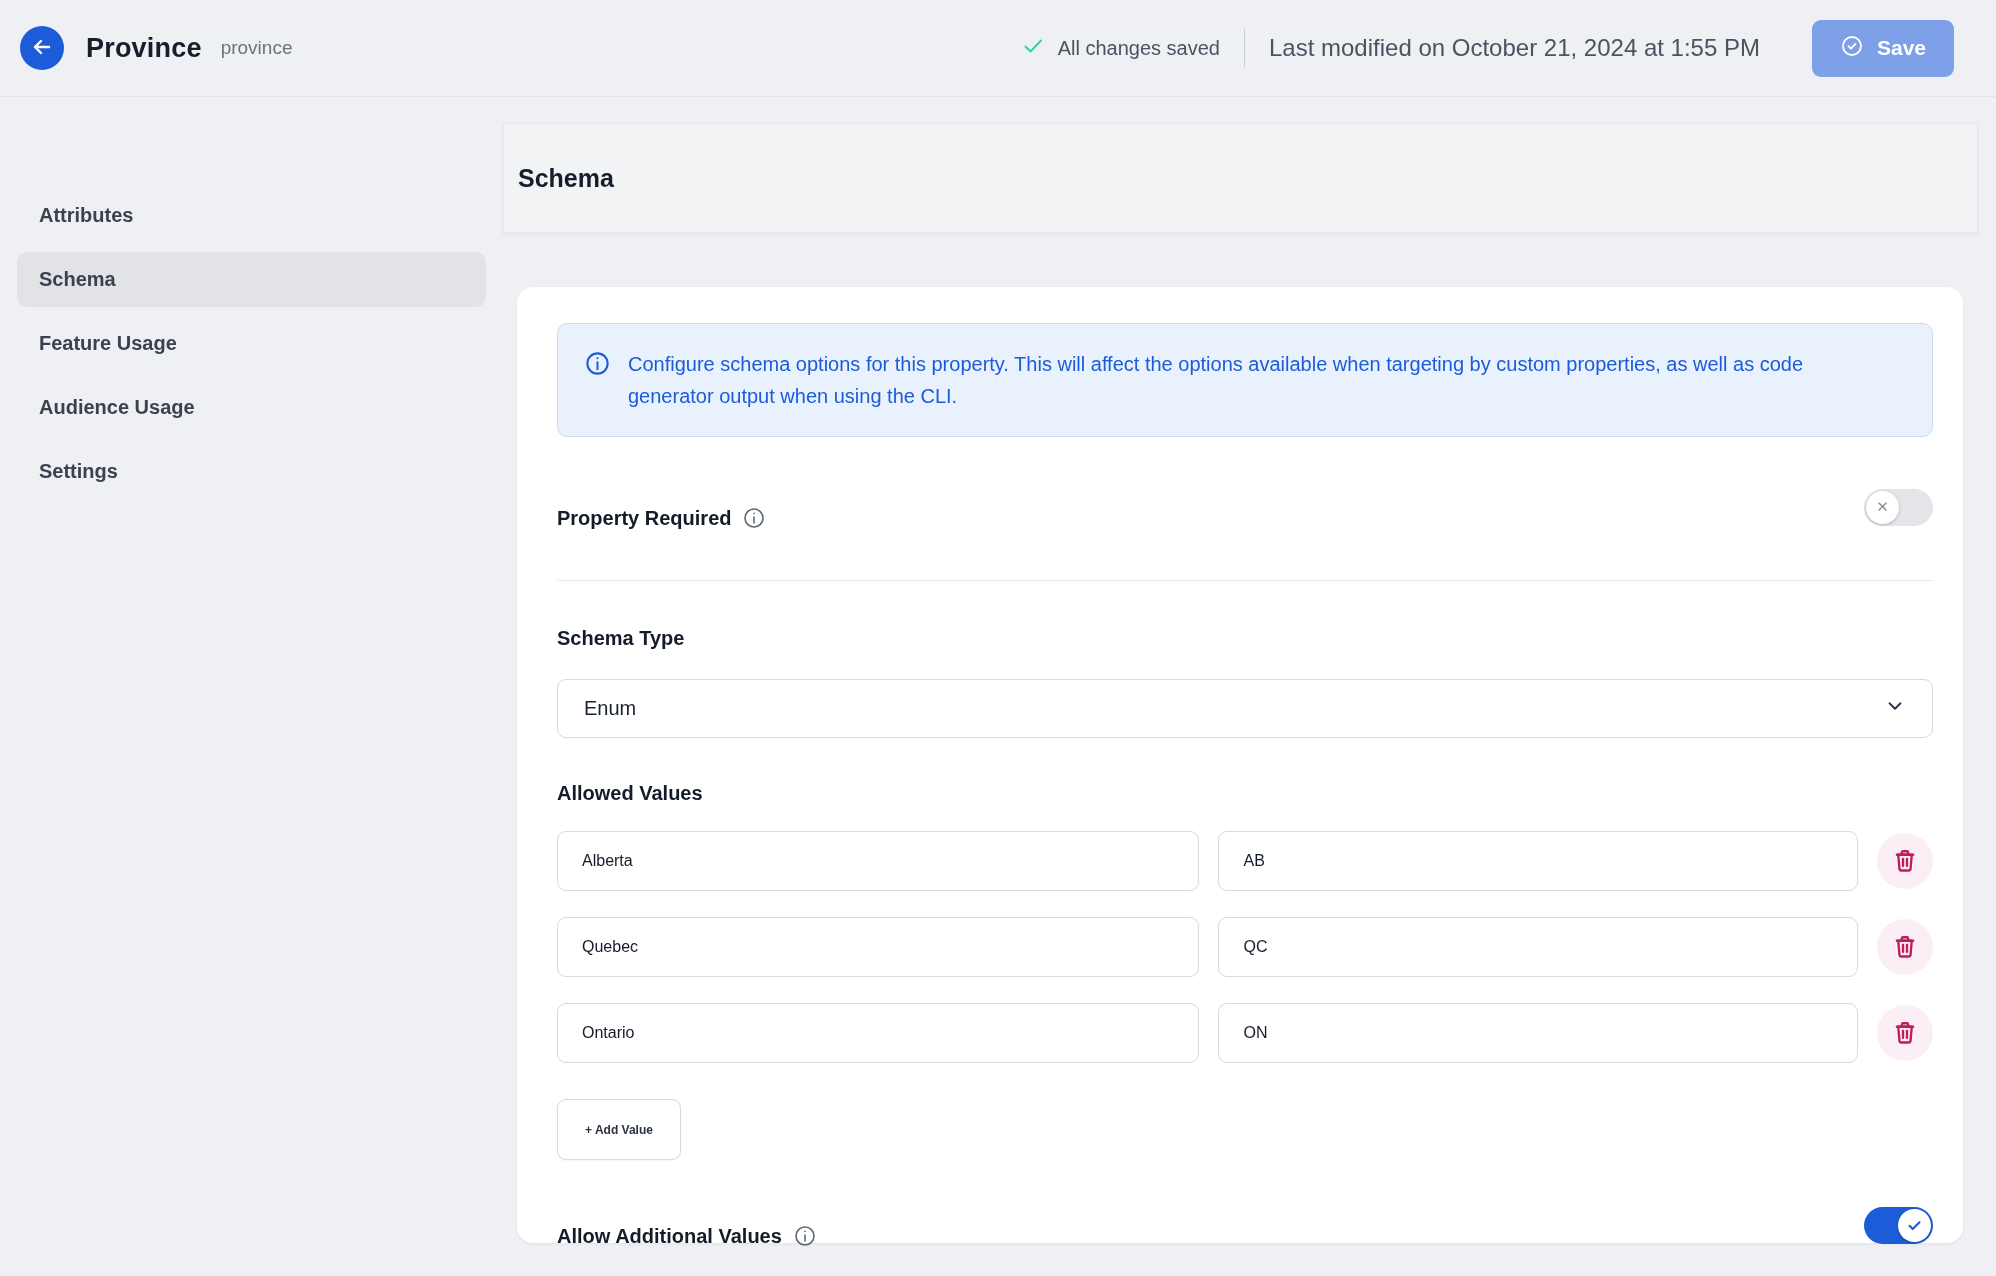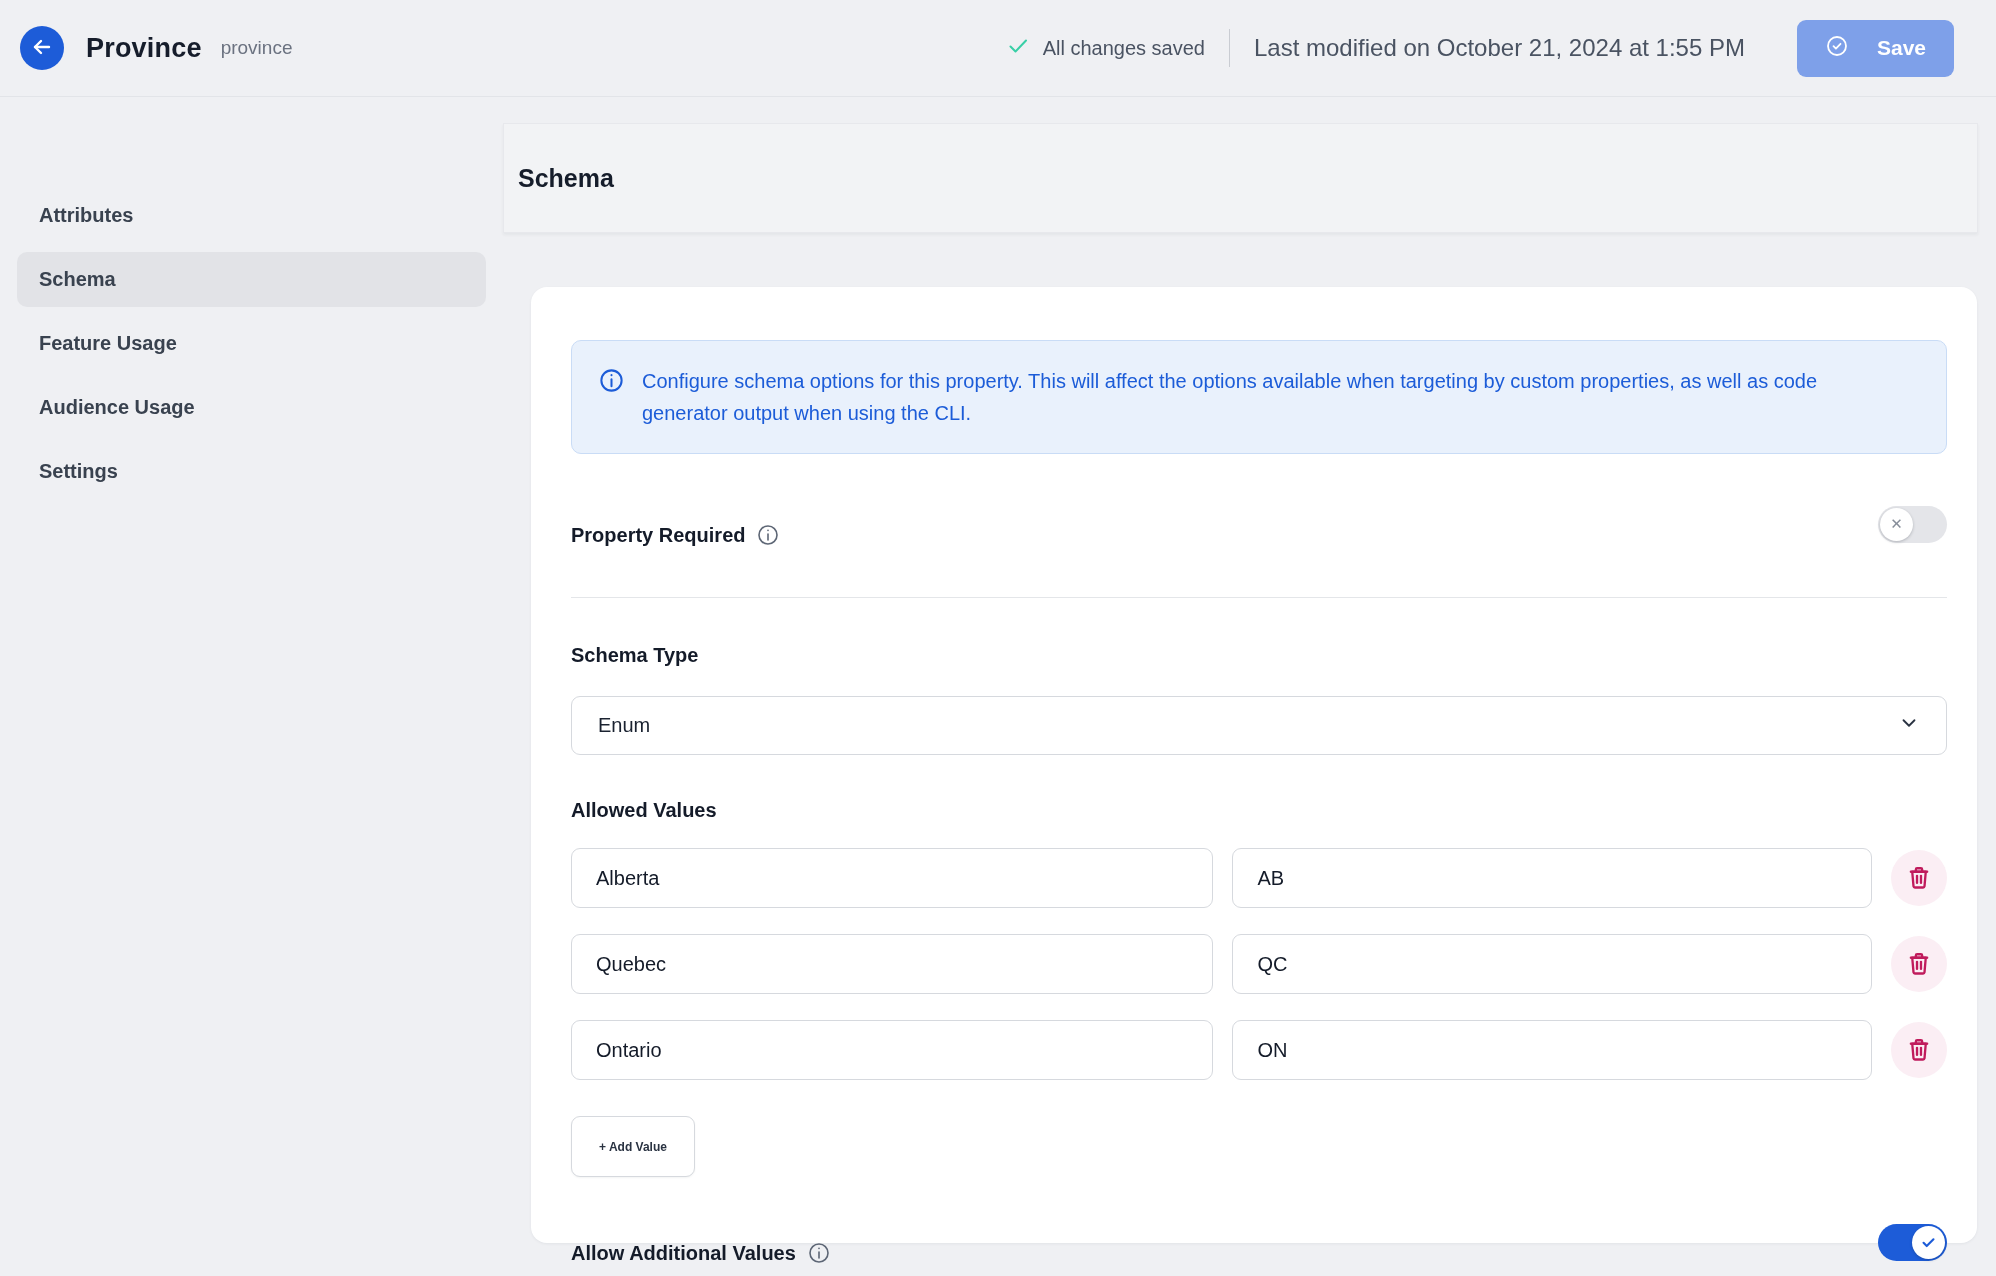--- a/index.html
+++ b/index.html
@@ -37,21 +37,21 @@
   .saved-text { font-size: 20px; color: #4a5362; margin-left: 13px; }
   .hdr-divider { width: 1px; height: 38px; background: #c9ccd2; margin: 0 24px; }
   .modified-text { font-size: 24px; color: #4a5362; }
   .save-btn {
     margin-left: 52px;
     background: #7ea0e9;
     border: none;
     border-radius: 9px;
     height: 57px;
     padding: 0 28px;
-    display: flex; align-items: center; gap: 28px;
+    display: flex; align-items: center; gap: 13px;
     color: #fff; font-size: 21px; font-weight: 700;
     font-family: inherit;
     cursor: pointer;
   }
   .save-btn svg { width: 24px; height: 24px; stroke: #fff; }
 
   
   .sidebar {
     position: absolute;
     left: 0; top: 110px;
@@ -77,26 +77,26 @@
     background: #f2f3f5;
     border: 1px solid #e7e8ec;
     box-shadow: 0 2px 3px rgba(25,30,45,0.05);
     display: flex; align-items: center;
     padding: 0 14px;
   }
   .page-title { font-size: 25px; font-weight: 700; color: #161d2b; }
 
   .card {
     position: absolute;
-    left: 531px; top: 287px;
+    left: 517px; top: 287px;
     width: 1446px; height: 956px;
     background: #ffffff;
     border-radius: 16px;
     box-shadow: 0 1px 3px rgba(25,30,45,0.06);
-    padding: 53px 30px 40px 40px;
+    padding: 36px 30px 40px 40px;
   }
 
   .banner {
     background: #e9f1fc;
     border: 1px solid #c9dcf6;
     border-radius: 10px;
     padding: 24px 26px;
     display: flex;
     gap: 17px;
   }
@@ -133,21 +133,21 @@
 
   .allowed-label { margin-top: 44px; }
 
   .value-row { display: flex; align-items: center; gap: 19px; margin-top: 26px; }
   .value-row:first-of-type { margin-top: 29px; }
   .value-input {
     height: 60px;
     border: 1px solid #d6d9de;
     border-radius: 9px;
     padding: 0 24px;
-    font-size: 20px; color: #141b29;
+    font-size: 16px; color: #141b29;
     font-family: inherit;
     background: #fff;
     outline: none;
   }
   .value-input.name-input { width: 648px; }
   .value-input.code-input { width: 645px; }
   .delete-btn {
     width: 56px; height: 56px;
     border-radius: 50%;
     border: none;

